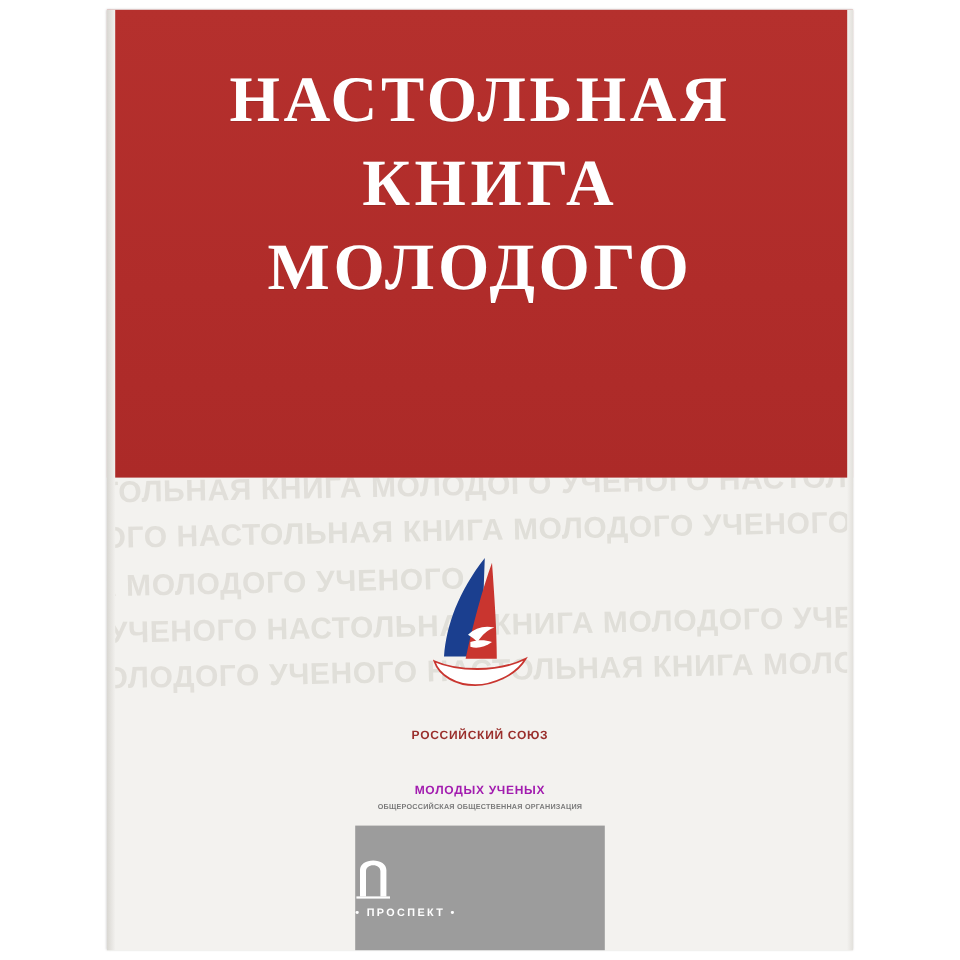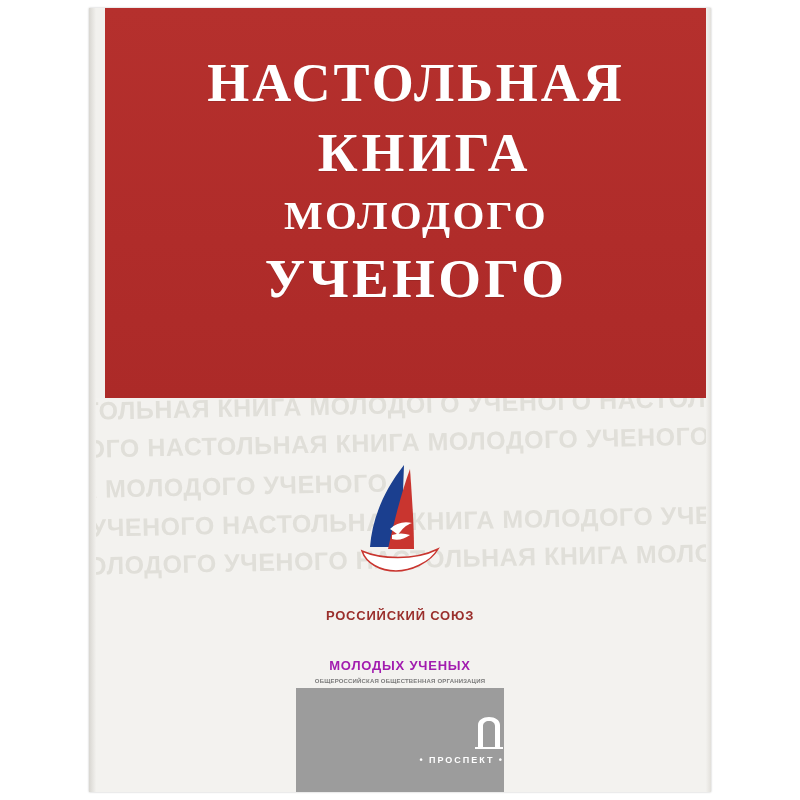--- a/index.html
+++ b/index.html
@@ -47,21 +47,21 @@
     top: 0;
     width: 5px;
     height: 100%;
     background: linear-gradient(to left, #e2e0db 0%, #f2f1ee 100%);
     z-index: 6;
   }
 
   
   .red-panel {
     position: absolute;
-    left: 16px;
+    left: 0;
     top: 0;
     width: 100%;
     height: 390px;
     background: #b5312e;
     background: linear-gradient(180deg, #b5302d 0%, #b02c2a 60%, #ac2a28 100%);
     z-index: 3;
   }
 
   .title-block {
     position: absolute;
@@ -76,21 +76,21 @@
     display: block;
     font-weight: 700;
     letter-spacing: 0.055em;
     line-height: 1.02;
     text-transform: uppercase;
     font-size: 55px;
     text-shadow: 0 1px 0 rgba(0,0,0,0.10);
   }
   .title-line.l1 { font-size: 54px; margin-bottom: 14px; }
   .title-line.l2 { font-size: 55px; margin-bottom: 14px; letter-spacing: 0.07em; padding-left: 17px; }
-  .title-line.l3 { font-size: 41px; margin-bottom: 14px; letter-spacing: 0.055em; }
+  .title-line.l3 { font-size: 55px; margin-bottom: 24px; letter-spacing: 0.055em; }
   .title-line.l4 { font-size: 55px; letter-spacing: 0.06em; }
 
   
   .watermark-area {
     position: absolute;
     left: 0;
     top: 390px;
     width: 100%;
     height: 394px;
     overflow: hidden;
@@ -133,21 +133,21 @@
   .emblem-sail {
     width: 96px;
     height: 112px;
     margin: 0 auto 9px auto;
     position: relative;
   }
   .emblem-caption-1,
   .emblem-caption-2 {
     font-family: "Liberation Sans", sans-serif;
     font-weight: 700;
-    font-size: 13px;
+    font-size: 10px;
     letter-spacing: 0.06em;
     color: #9a2f2c;
     text-transform: uppercase;
     line-height: 1.35;
     margin-top: 32px;
   }
   .emblem-caption-2 { color: #a21caf; }
   .emblem-sub {
     margin-top: 4px;
     font-size: 6px;
@@ -162,21 +162,21 @@
     position: absolute;
     left: 50%;
     transform: translateX(-50%);
     top: 680px;
     width: 208px;
     height: 104px;
     background: #9c9c9c;
     z-index: 5;
     display: flex;
     flex-direction: column;
-    align-items: flex-end;
+    align-items: flex-start;
     justify-content: center;
   }
   .pub-mark {
     width: 30px;
     height: 34px;
     margin-bottom: 6px;
   }
   .pub-name {
     font-family: "Liberation Sans", sans-serif;
     font-weight: 700;
@@ -210,21 +210,20 @@
           <div class="wm-row" style="color: rgb(224, 222, 216);"></div>
           <div class="wm-row" style="color: rgb(224, 222, 216);"></div>
         </div>
     </div>
 
     <div class="red-panel">
       <div class="title-block">
         <span class="title-line l1">НАСТОЛЬНАЯ</span>
         <span class="title-line l2">КНИГА</span>
         <span class="title-line l3">МОЛОДОГО</span>
-        <span class="title-line l4">УЧЕНОГО</span>
       </div>
     </div>
 
     <div class="emblem">
       <div class="emblem-sail">
         <svg viewBox="0 0 96 112" width="96" height="112" aria-hidden="true">
 
           <path d="M52 2 C30 30 20 58 18 84 L50 84 C50 58 51 28 52 2 Z" fill="#1b3f8f"></path>
 
           <path d="M58 6 C60 34 62 62 62 86 L36 86 C42 58 50 28 58 6 Z" fill="#c9352f"></path>

